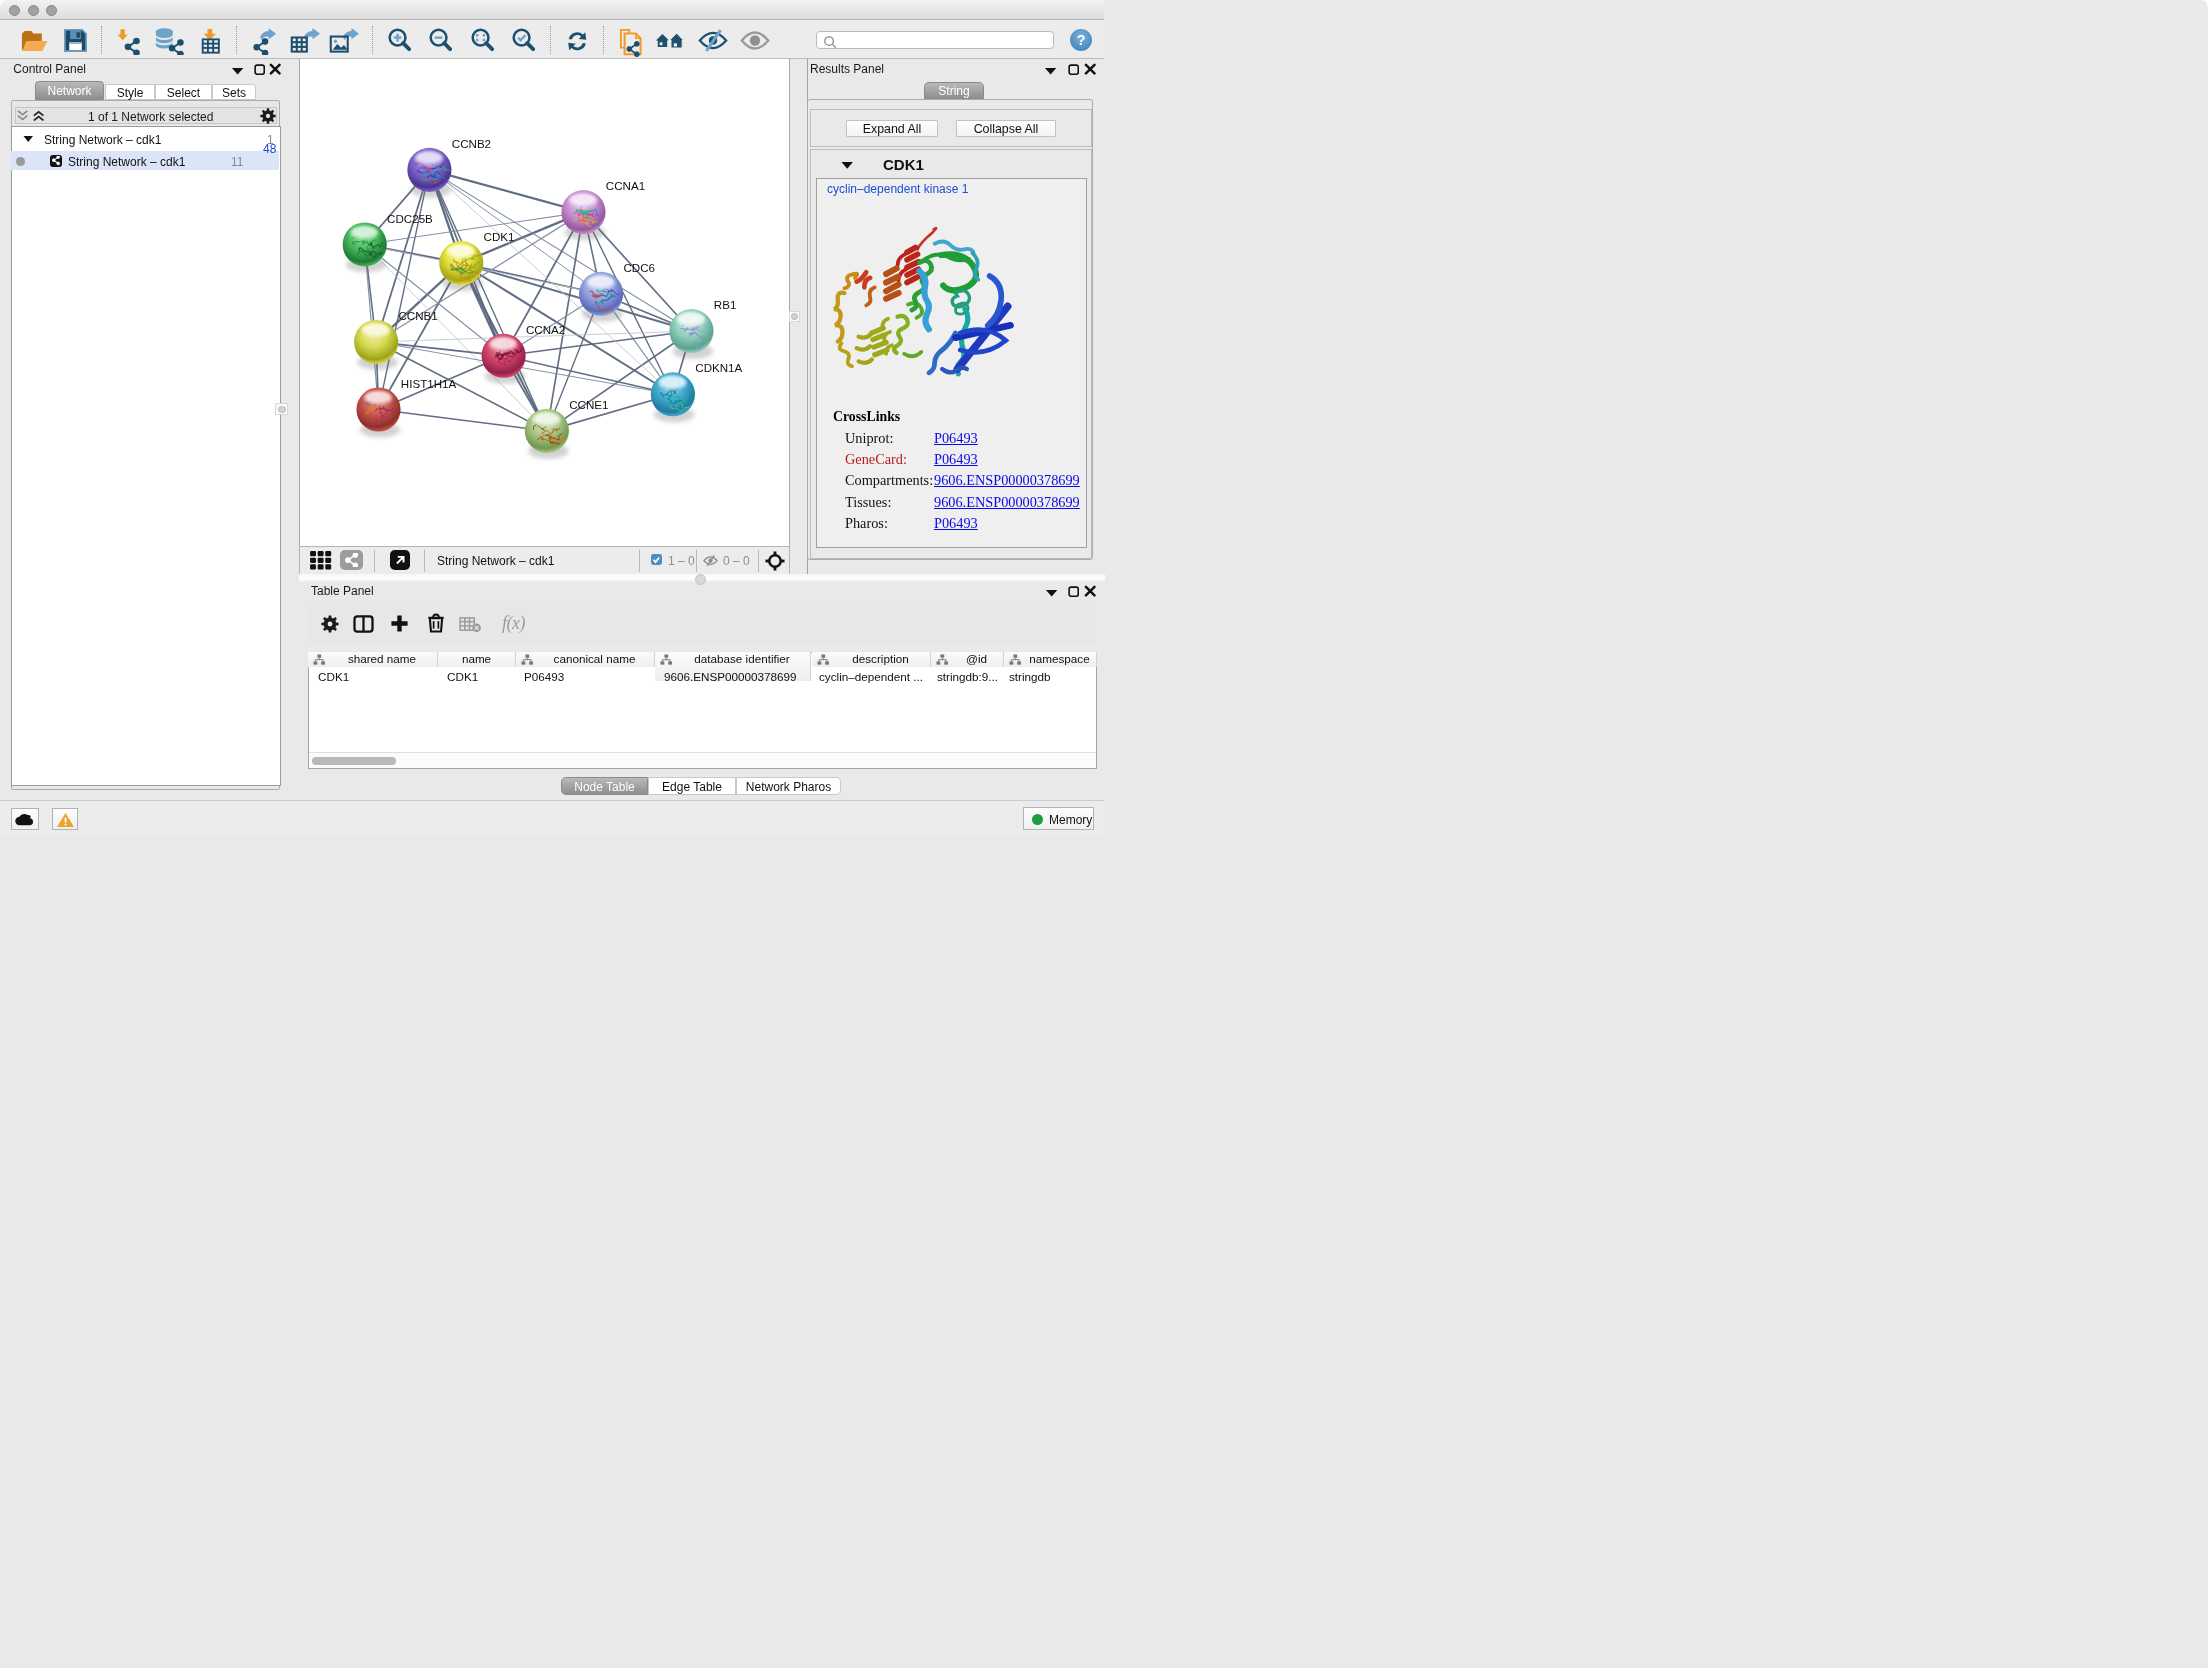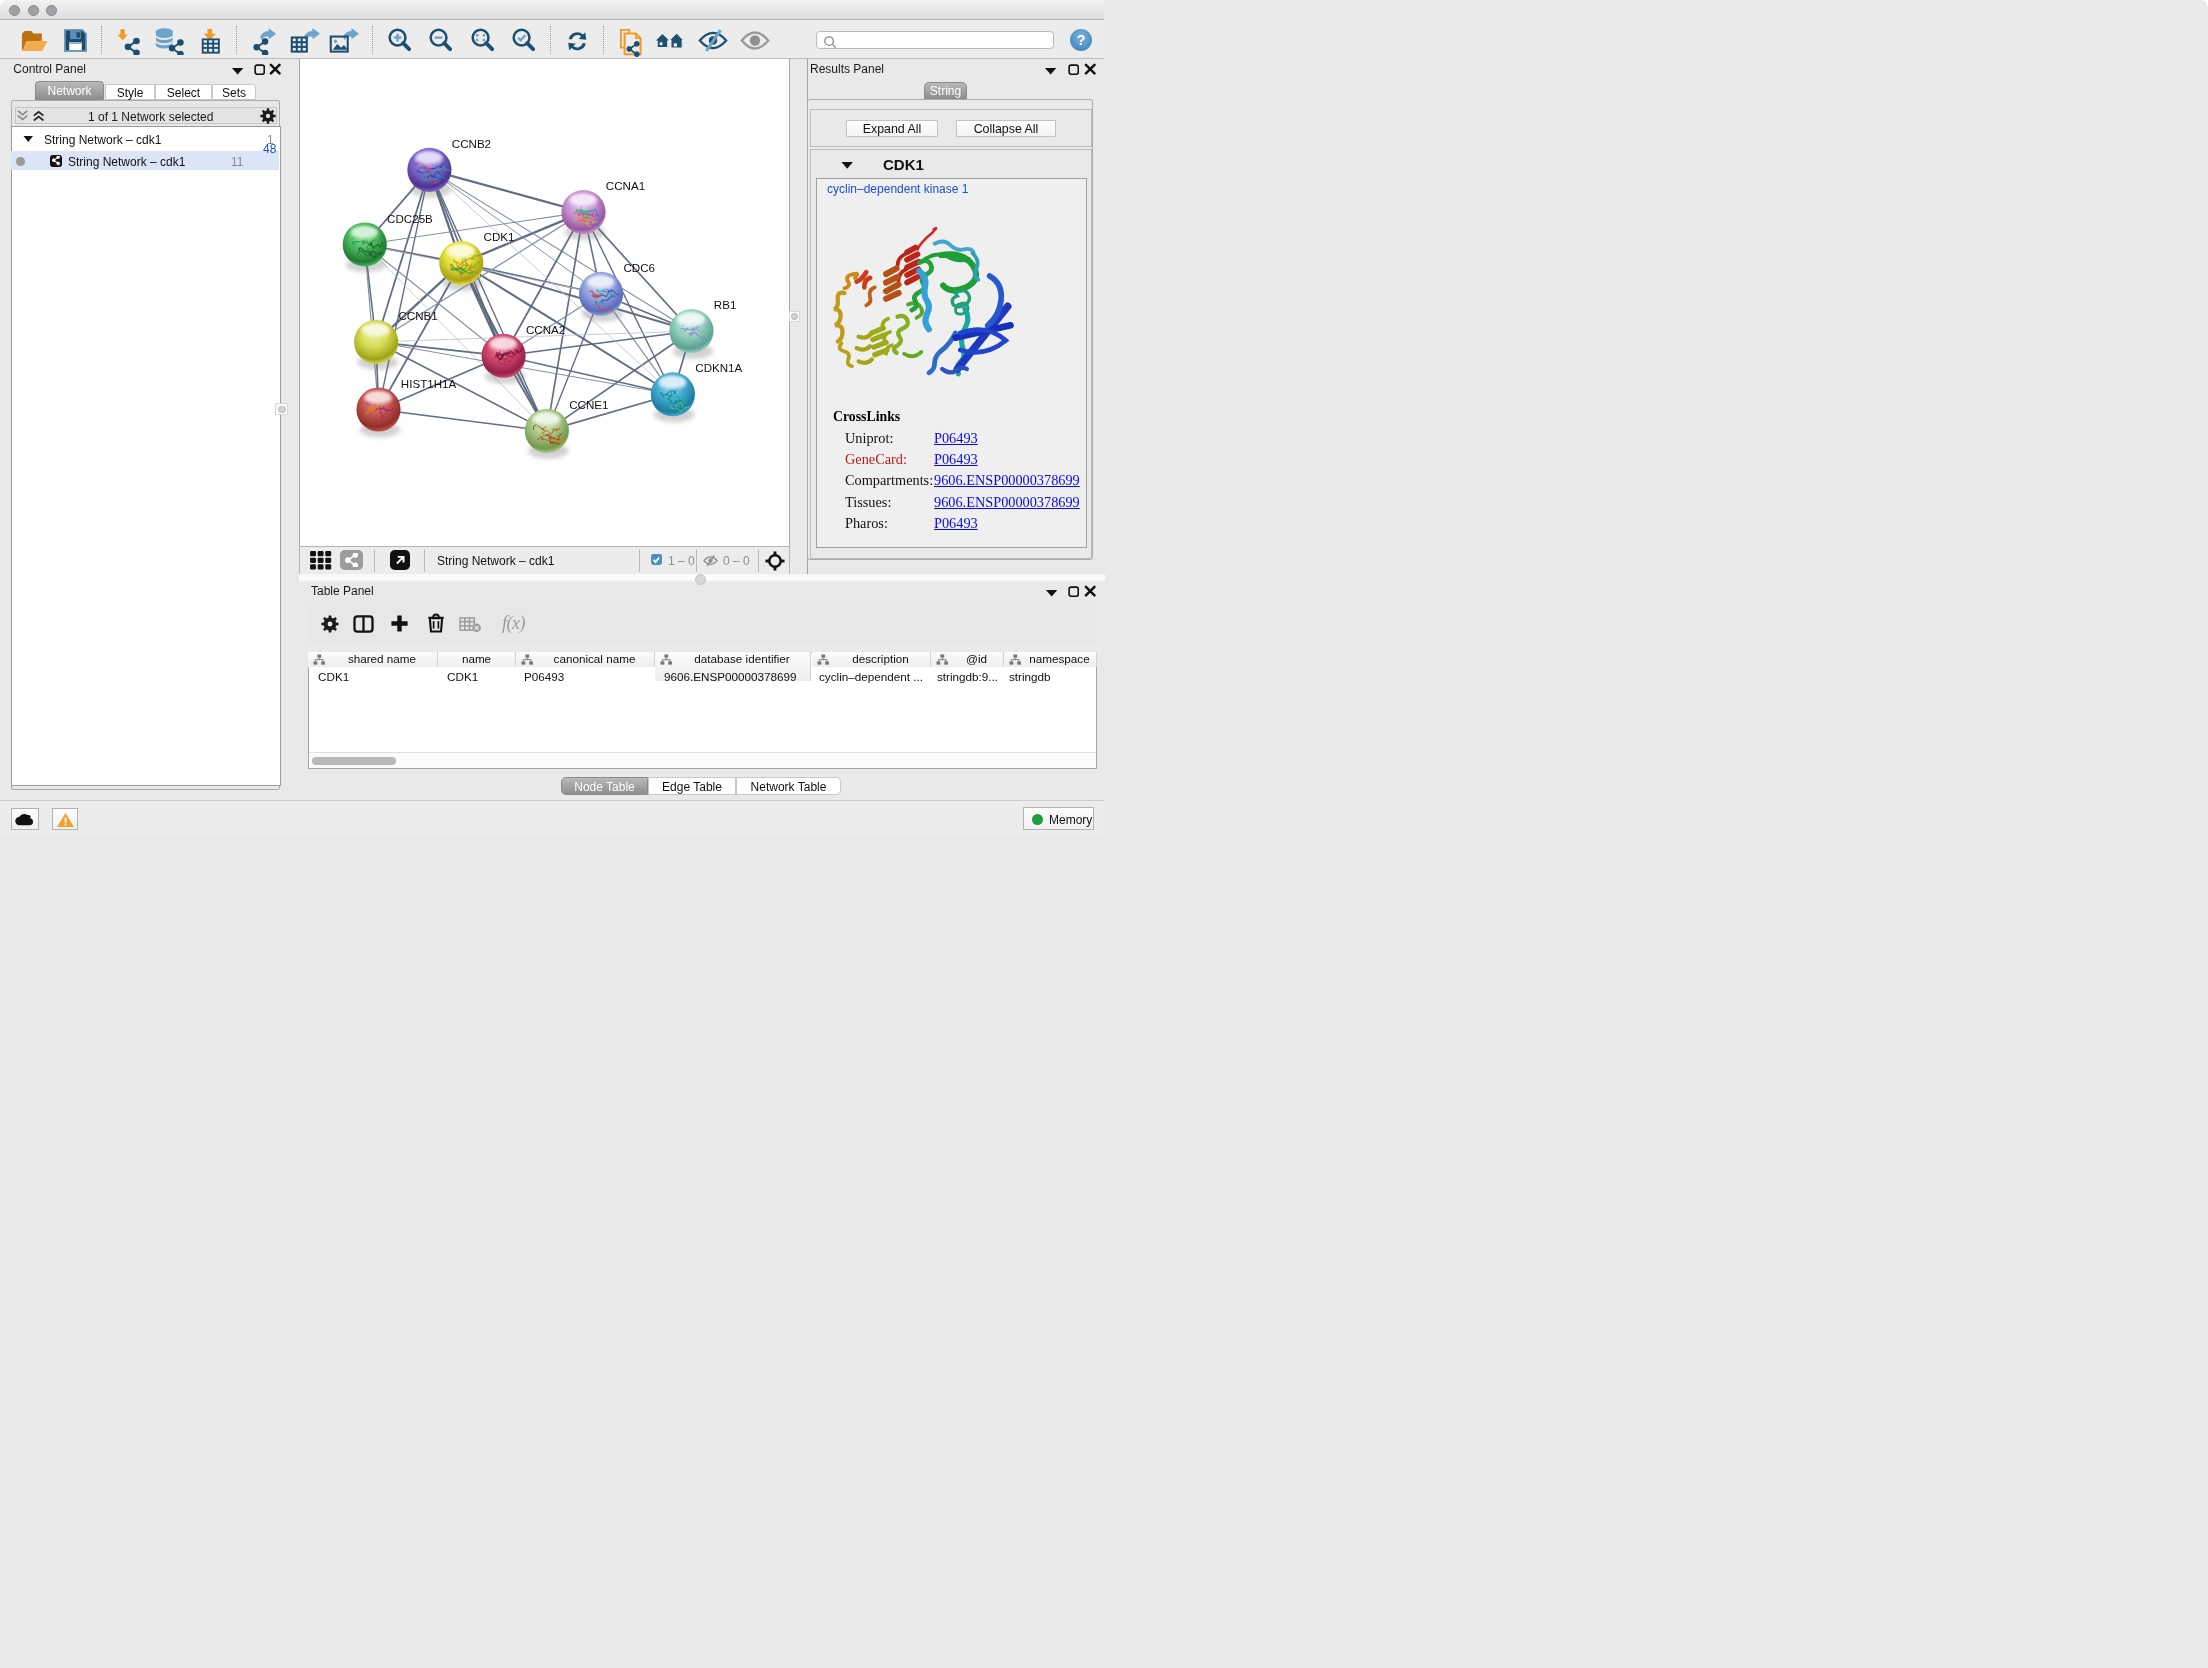--- a/index.html
+++ b/index.html
@@ -636,21 +636,21 @@
 <div class="phdr" style="left:810px;top:62px">Results Panel</div>
 <svg class="pnlbtn" width="13.3" height="9.5" viewBox="0 0 14 10" style="left:1044px;top:66px">
     <path d="M1,2 h12 l-6,7 z" fill="#111"></path>
   </svg>
 <svg class="pnlbtn" width="11.4" height="11.4" viewBox="0 0 12 12" style="left:1068px;top:64px">
     <rect x="1.2" y="1.2" width="9.6" height="9.6" rx="2" fill="none" stroke="#111" stroke-width="1.7"></rect>
   </svg>
 <svg class="pnlbtn" width="12.4" height="12.4" viewBox="0 0 13 13" style="left:1084px;top:63px">
     <path d="M2,2 L11,11 M11,2 L2,11" stroke="#111" stroke-width="2.6" stroke-linecap="round"></path>
   </svg>
-<div class="tab tabsel" style="left:924px;top:82px;width:43px;height:17px;line-height:17px;border-radius:4.8px 4.8px 0 0;font-size:12px">String</div>
+<div class="tab tabsel" style="left:924px;top:82px;width:60px;height:17px;line-height:17px;border-radius:4.8px 4.8px 0 0;font-size:12px">String</div>
 <div class="box" style="left:807px;top:99px;width:286px;height:461px;background:#e9e9e9;border-radius:2.9px"></div>
 <div class="box" style="left:810px;top:109px;width:282px;height:38px;border-color:#bcbcbc"></div>
 <div class="btn" style="left:846px;top:120px;width:92px;height:17px;line-height:17px">Expand All</div>
 <div class="btn" style="left:956px;top:120px;width:100px;height:17px;line-height:17px">Collapse All</div>
 <div class="box" style="left:810px;top:149px;width:282px;height:410px;border-color:#bcbcbc"></div>
 <svg class="pnlbtn" width="12.4" height="8.6" viewBox="0 0 13 9" style="left:841px;top:161px">
     <path d="M0.5,1 h12 l-6,7 z" fill="#111"></path>
   </svg>
 <div class="abs" style="left:883px;top:156px;font-size:15px;font-weight:bold;color:#111">CDK1</div>
 <div class="box" style="left:816px;top:178px;width:271px;height:370px;background:#efefef;border-color:#9f9f9f"></div>
@@ -782,21 +782,21 @@
 <div class="tcell" style="left:447px;top:670px">CDK1</div>
 <div class="tcell" style="left:524px;top:670px">P06493</div>
 <div class="tcell" style="left:664px;top:670px">9606.ENSP00000378699</div>
 <div class="tcell" style="left:819px;top:670px">cyclin–dependent ...</div>
 <div class="tcell" style="left:937px;top:670px">stringdb:9...</div>
 <div class="tcell" style="left:1009px;top:670px">stringdb</div>
 <div class="abs" style="left:309px;top:752px;width:787px;height:15.7px;background:#fbfbfb;border-top:1px solid #e0e0e0"></div>
 <div class="abs" style="left:312px;top:757px;width:84px;height:7.6px;border-radius:3.8px;background:#b9b9b9"></div>
 <div class="tab tabsel" style="left:561px;top:777px;width:87px;height:18px;line-height:18px;border-radius:4.8px 0 0 4.8px;font-size:12px">Node Table</div>
 <div class="tab" style="left:648px;top:777px;width:88px;height:18px;line-height:18px;font-size:12px">Edge Table</div>
-<div class="tab" style="left:736px;top:777px;width:105px;height:18px;line-height:18px;border-radius:0 4.8px 4.8px 0;font-size:12px">Network Table</div>
+<div class="tab" style="left:736px;top:777px;width:105px;height:18px;line-height:18px;border-radius:0 4.8px 4.8px 0;font-size:12px">Network Pharos</div>
 <div class="abs" style="left:0;top:800px;width:1104px;height:34px;background:#ececec;border-top:1px solid #cdcdcd"></div>
 <div class="statusbtn" style="left:10.5px;top:808px;width:28px;height:22.4px">
     <svg width="19" height="13.3" viewBox="0 0 20 14" style="position:absolute;left:3.8px;top:4.3px">
       <path d="M5,13 a4.5,4.5 0 0 1 -0.5,-9 a6,6 0 0 1 11,1.5 a3.8,3.8 0 0 1 0.5,7.5 z" fill="#111"></path>
       <circle cx="14.5" cy="4" r="2" fill="#111"></circle>
     </svg>
   </div>
 <div class="statusbtn" style="left:52px;top:808px;width:26px;height:22.4px">
     <svg width="19" height="16" viewBox="0 0 20 17" style="position:absolute;left:3.3px;top:2.9px">
       <path d="M10,1 L19,16 H1 z" fill="#eda12f"></path>

